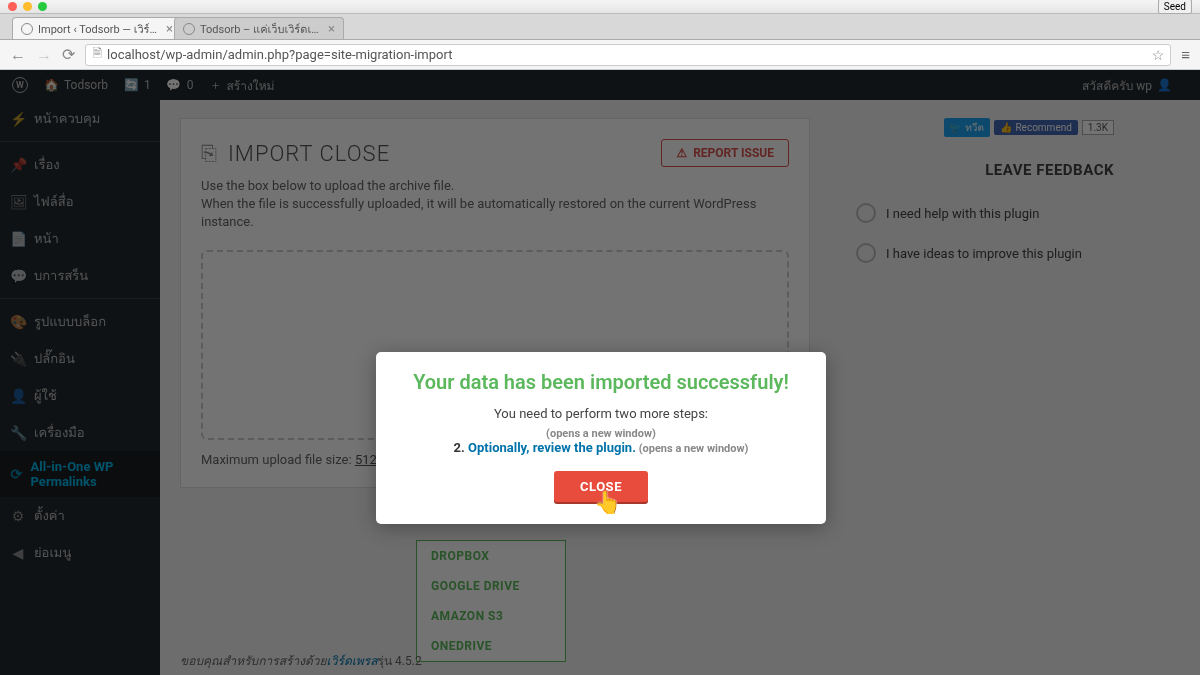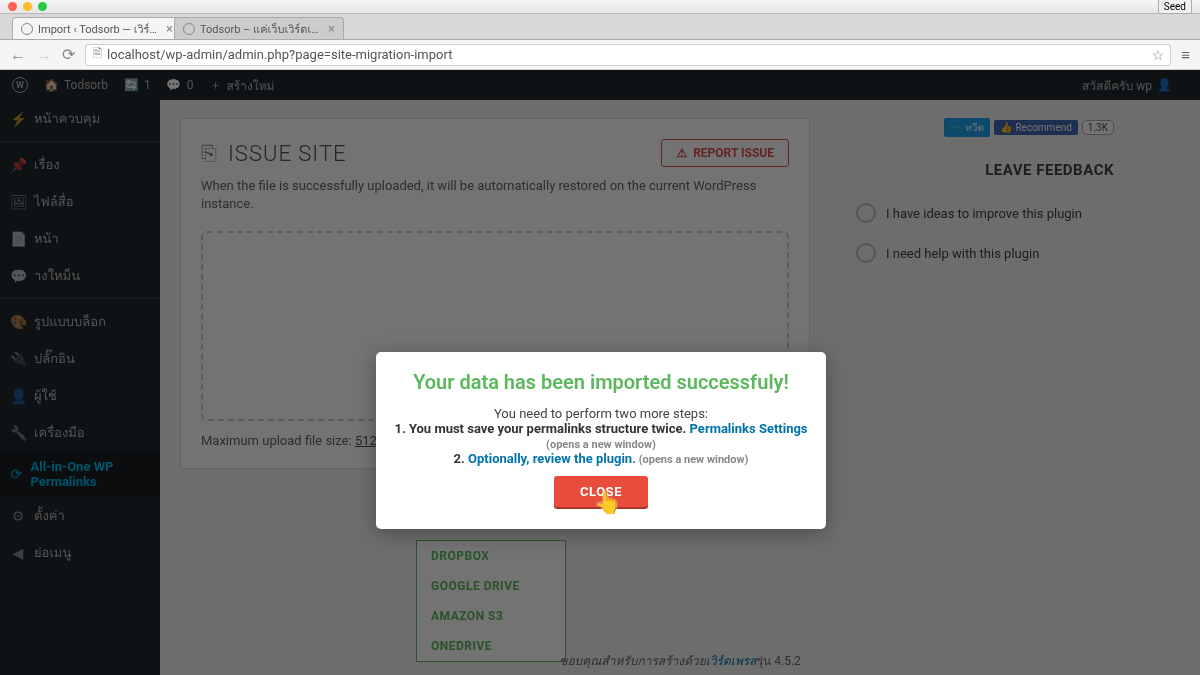--- a/index.html
+++ b/index.html
@@ -46,36 +46,36 @@
 .import-desc{font-size:13px;color:#666;margin-top:10px;line-height:1.4}
 .dropzone{margin-top:18px;border:2px dashed #ccc;height:190px;border-radius:6px}
 .max-upload{font-size:13px;color:#666;margin-top:12px}
 .max-upload a{text-decoration:underline;color:#555}
 .dropdown{position:absolute;left:416px;top:470px;width:150px;border:1.5px solid #5cb85c;background:#fff}
 .dropdown-item{padding:8px 14px;font-size:12px;color:#5cb85c;font-weight:bold;letter-spacing:.5px}
 .right-col{width:280px;padding-left:20px}
 .social-row{display:flex;justify-content:flex-end;gap:4px;align-items:center}
 .tw-btn{background:#1da1f2;color:#fff;font-size:10px;padding:2px 6px;border-radius:2px;display:flex;align-items:center;gap:3px}
 .fb-btn{background:#4267b2;color:#fff;font-size:10px;padding:2px 6px;border-radius:2px;display:flex;align-items:center;gap:3px}
-.fb-count{border:1px solid #aaa;font-size:10px;padding:1px 5px;border-radius:5px;color:#555;background:#fff}
+.fb-count{border:1px solid #aaa;font-size:10px;padding:1px 5px;border-radius:0;color:#555;background:#fff}
 .feedback-title{text-align:right;font-size:15px;font-weight:bold;color:#444;margin-top:24px;margin-bottom:14px;letter-spacing:.5px}
 .radio-row{display:flex;align-items:center;gap:10px;padding:10px 2px;font-size:13px;color:#444}
 .radio-circle{width:20px;height:20px;border:2px solid #bbb;border-radius:50%;flex-shrink:0}
-.footer{position:absolute;left:160px;right:0;bottom:0;height:30px;display:flex;align-items:center;justify-content:center;padding:0 20px;font-size:12px;color:#666;font-style:italic}
+.footer{position:absolute;left:160px;right:0;bottom:0;height:30px;display:flex;align-items:center;justify-content:flex-start;padding:0 20px;font-size:12px;color:#666;font-style:italic}
 .footer a{color:#0073aa;font-style:italic}
 .footer .ver{font-style:normal}
 .dim-overlay{position:absolute;inset:0;background:rgba(0,0,0,.55)}
 .modal{position:absolute;left:376px;top:282px;width:450px;background:#fff;border-radius:5px;padding:18px 4px 22px;text-align:center;box-shadow:0 4px 20px rgba(0,0,0,.3)}
 .modal h2{color:#5cb85c;font-size:20px;font-weight:600;margin-bottom:12px}
-.modal .note{font-size:13px;color:#444;}
+.modal .note{font-size:13px;color:#444;margin-bottom:6px}
 .modal .step{font-size:13px;color:#333;margin-bottom:2px}
 .modal .step b{font-weight:bold}
 .modal a{color:#0073aa;font-weight:bold}
 .modal .small{font-size:11px;color:#888;font-weight:bold}
-.close-btn{background:#e74c3c;color:#fff;border:none;padding:8px 26px;font-size:13px;font-weight:bold;border-radius:3px;margin-top:8px;letter-spacing:.5px;box-shadow:0 2px 0 #a8362a;cursor:pointer}
+.close-btn{background:#e74c3c;color:#fff;border:none;padding:8px 26px;font-size:13px;font-weight:bold;border-radius:3px;margin-top:14px;letter-spacing:.5px;box-shadow:0 2px 0 #a8362a;cursor:pointer}
 .cursor{position:absolute;left:594px;top:420px;font-size:22px;color:#000;pointer-events:none;text-shadow:0 0 2px #fff}
 </style>
 </head>
 <body>
 
 <div class="window-chrome">
   <div class="traffic-light tl-red"></div>
   <div class="traffic-light tl-yellow"></div>
   <div class="traffic-light tl-green"></div>
   <div class="seed-btn">Seed</div>
@@ -147,21 +147,21 @@
     <div class="sidebar-item">
         <span class="si-icon">🖼</span>
         <span>ไฟล์สื่อ</span>
       </div>
     <div class="sidebar-item">
         <span class="si-icon">📄</span>
         <span>หน้า</span>
       </div>
     <div class="sidebar-item">
         <span class="si-icon">💬</span>
-        <span>างใหม็น</span>
+        <span>บการสร็น</span>
       </div>
     <div class="sidebar-item sep">
         <span class="si-icon">🎨</span>
         <span>รูปแบบบล็อก</span>
       </div>
     <div class="sidebar-item">
         <span class="si-icon">🔌</span>
         <span>ปลั๊กอิน</span>
       </div>
     <div class="sidebar-item">
@@ -185,50 +185,51 @@
         <span>ย่อเมนู</span>
       </div>
   </div>
 
   <div class="content">
     <div class="main-row">
       <div class="panel import-panel">
         <div class="import-header">
           <div class="import-title">
             <span class="icon">⎘</span>
-            <span>ISSUE SITE</span>
+            <span>IMPORT CLOSE</span>
           </div>
           <button class="report-btn">
             <span>⚠</span>
             <span>REPORT ISSUE</span>
           </button>
         </div>
         <div class="import-desc">
+          <div>Use the box below to upload the archive file.</div>
           <div>When the file is successfully uploaded, it will be automatically restored on the current WordPress instance.</div>
         </div>
         <div class="dropzone"></div>
         <div class="max-upload">
           <span>Maximum upload file size: </span><a>512 MB</a>
         </div>
       </div>
 
       <div class="right-col">
         <div class="social-row">
           <div class="tw-btn">🐦 <span>ทวีต</span></div>
           <div class="fb-btn">👍 <span>Recommend</span></div>
           <div class="fb-count">1.3K</div>
         </div>
         <div class="feedback-title">LEAVE FEEDBACK</div>
         <div class="radio-row">
             <div class="radio-circle"></div>
-            <span>I have ideas to improve this plugin</span>
+            <span>I need help with this plugin</span>
           </div>
         <div class="radio-row">
             <div class="radio-circle"></div>
-            <span>I need help with this plugin</span>
+            <span>I have ideas to improve this plugin</span>
           </div>
       </div>
     </div>
   </div>
 
   <div class="dropdown">
     <div class="dropdown-item">DROPBOX</div>
     <div class="dropdown-item">GOOGLE DRIVE</div>
     <div class="dropdown-item">AMAZON S3</div>
     <div class="dropdown-item">ONEDRIVE</div>
@@ -237,20 +238,19 @@
   <div class="footer">
     <span><span>ขอบคุณสำหรับการสร้างด้วย</span><a>เวิร์ดเพรส</a></span>
     <span class="ver">รุ่น 4.5.2</span>
   </div>
 
   <div class="dim-overlay"></div>
 
   <div class="modal">
     <h2>Your data has been imported successfuly!</h2>
     <div class="note">You need to perform two more steps:</div>
-    <div class="step"><b>1. You must save your permalinks structure twice. </b><a>Permalinks Settings</a></div>
     <div class="small">(opens a new window)</div>
     <div class="step"><b>2. </b><a>Optionally, review the plugin.</a><span class="small"> (opens a new window)</span></div>
     <button class="close-btn">CLOSE</button>
   </div>
 
   <div class="cursor">👆</div>
 </div>
 
 </body></html>

